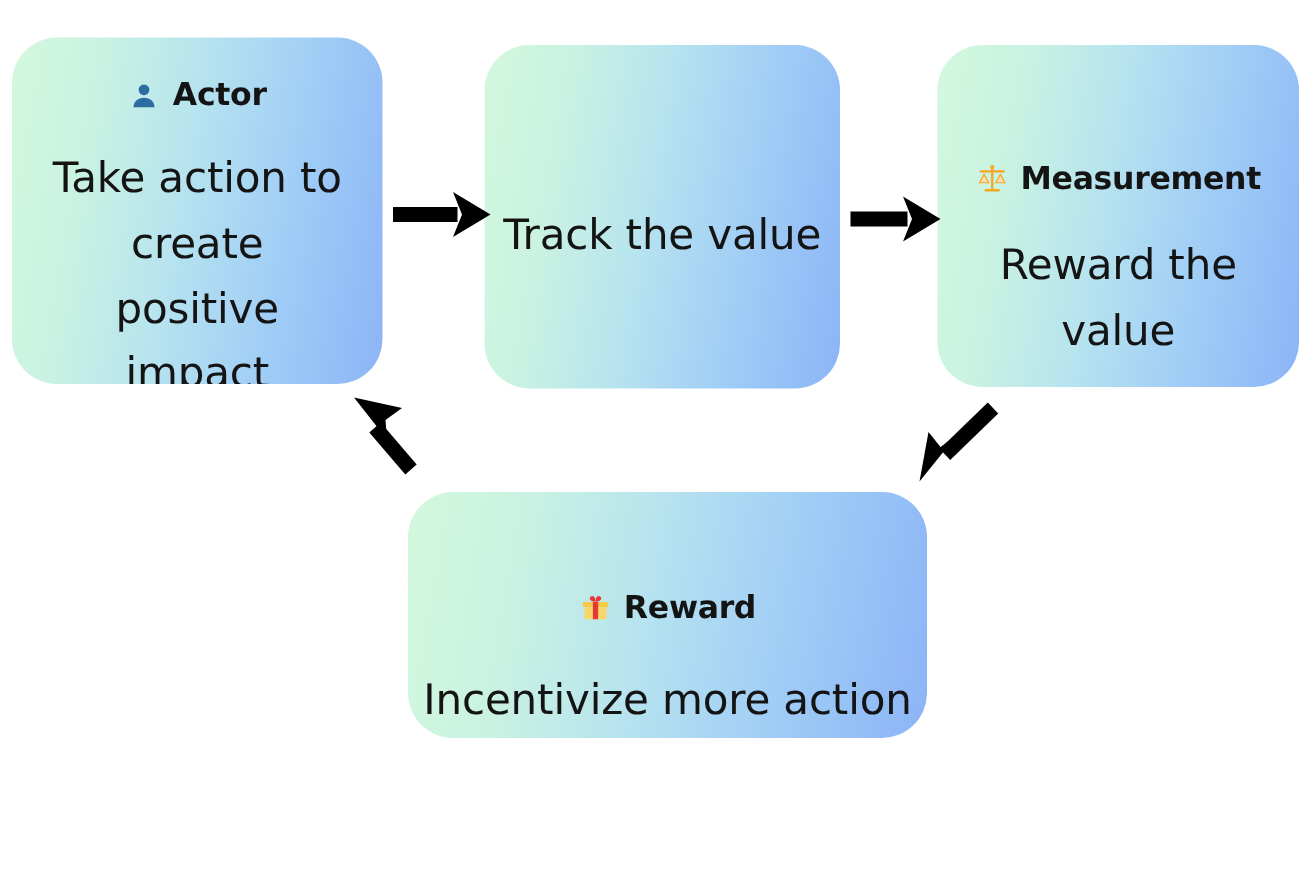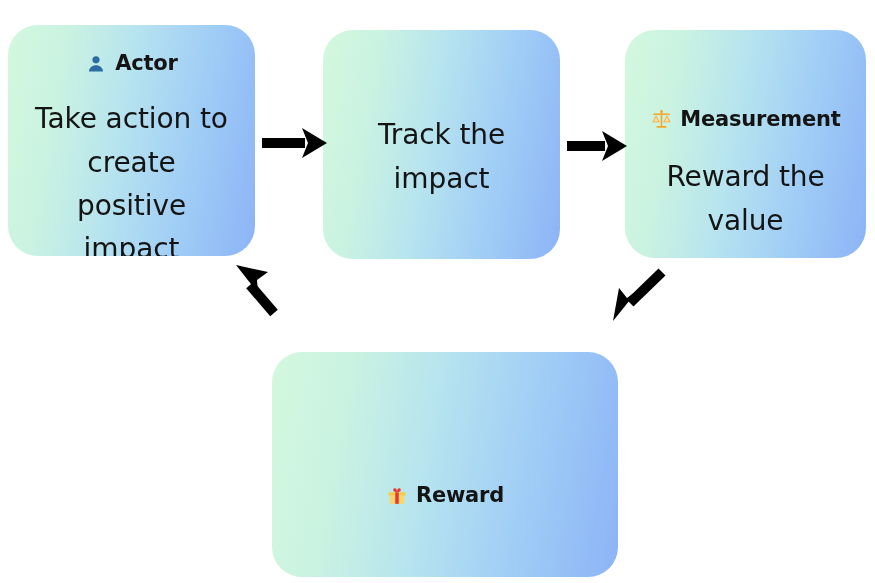--- a/index.html
+++ b/index.html
@@ -77,21 +77,21 @@
   #node-measurement .node-title { margin-top: 62px; }
   #node-measurement .node-desc  { margin-top: 24px; width: 220px; }
 
   #node-evaluation {
     left: 625px; top: 30px; width: 241px; height: 228px;
   }
   #node-evaluation .node-title { margin-top: 62px; }
   #node-evaluation .node-desc  { margin-top: 24px; width: 225px; }
 
   #node-reward {
-    left: 272px; top: 352px; width: 346px; height: 225px;
+    left: 272px; top: 328px; width: 346px; height: 164px;
   }
   #node-reward .node-title { margin-top: 62px; }
   #node-reward .node-desc  { margin-top: 28px; width: 330px; }
 
   .arrow-layer {
     position: absolute;
     left: 0; top: 0;
     width: 875px;
     height: 583px;
     pointer-events: none;
@@ -109,21 +109,21 @@
           <circle cx="12" cy="7" r="4.3" fill="#2b6ca3"></circle>
           <path d="M3.6 21c0-4.6 3.8-7.6 8.4-7.6s8.4 3 8.4 7.6z" fill="#2b6ca3"></path>
         </svg>
       </span>
       <span>Actor</span>
     </div>
     <div class="node-desc">Take action to create positive impact</div>
   </div>
 
   <div class="node" id="node-measurement">
-    <div class="node-desc">Track the impact</div>
+    <div class="node-desc">Track the value</div>
   </div>
 
   <div class="node" id="node-evaluation">
     <div class="node-title">
       <span class="node-icon">
         <svg viewBox="0 0 24 24" width="21" height="21" aria-hidden="true">
           <g fill="#f5a623">
             <rect x="11.1" y="3" width="1.8" height="17.4" rx="0.6"></rect>
             <rect x="2.4" y="5.1" width="19.2" height="1.8" rx="0.9"></rect>
             <rect x="6.2" y="19.4" width="11.6" height="1.9" rx="0.9"></rect>
@@ -146,20 +146,21 @@
         <svg viewBox="0 0 24 24" width="20" height="20" aria-hidden="true">
           <rect x="1.8" y="7.6" width="20.4" height="4.2" rx="0.8" fill="#f7c948"></rect>
           <rect x="3.2" y="11.8" width="17.6" height="9.6" rx="1" fill="#f9d66c"></rect>
           <rect x="9.9" y="7.6" width="4.2" height="13.8" fill="#e53935"></rect>
           <path d="M12 7.3 C9.2 7.3 7.4 6.3 7.4 4.8 C7.4 3.6 8.4 2.8 9.6 2.8 C11 2.8 12 4.6 12 7.3 Z" fill="#e53935"></path>
           <path d="M12 7.3 C14.8 7.3 16.6 6.3 16.6 4.8 C16.6 3.6 15.6 2.8 14.4 2.8 C13 2.8 12 4.6 12 7.3 Z" fill="#e53935"></path>
         </svg>
       </span>
       <span>Reward</span>
     </div>
+    <div class="node-desc">Incentivize more action</div>
   </div>
 
   <svg class="arrow-layer" viewBox="0 0 875 583">
 
     <g>
       <line x1="262" y1="143" x2="305" y2="143" stroke="#000000" stroke-width="10" stroke-linecap="butt"></line>
       <path d="M302 128 L327 143 L302 158 L308 143 Z" fill="#000000"></path>
     </g>
 
     <g>

